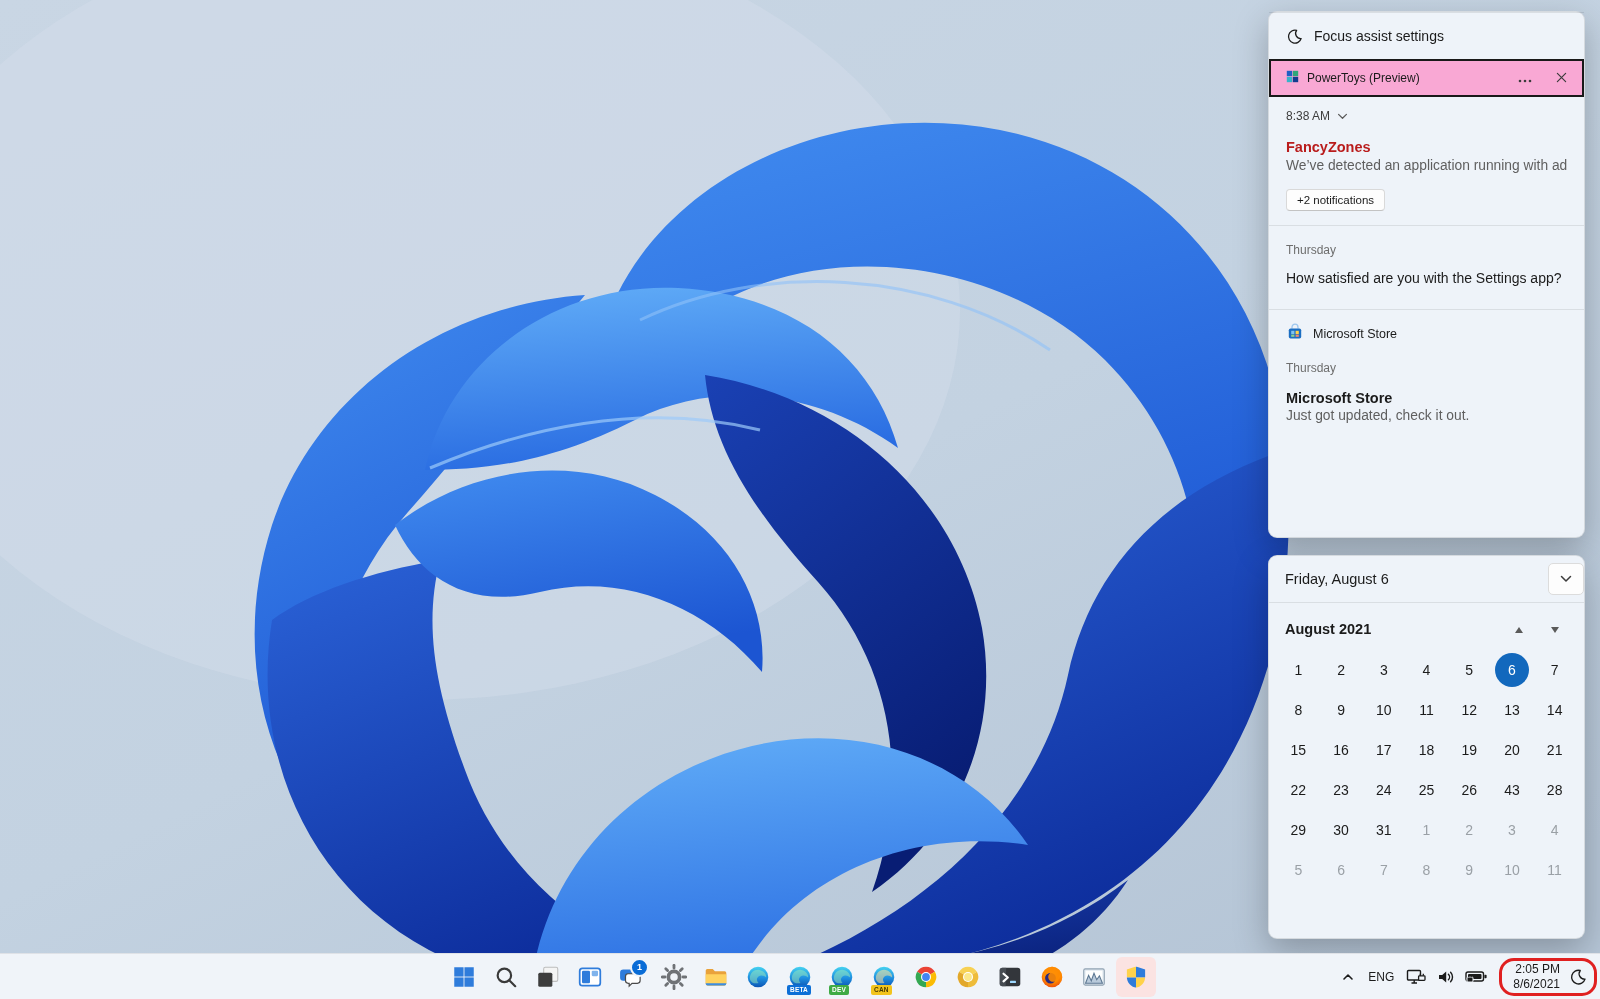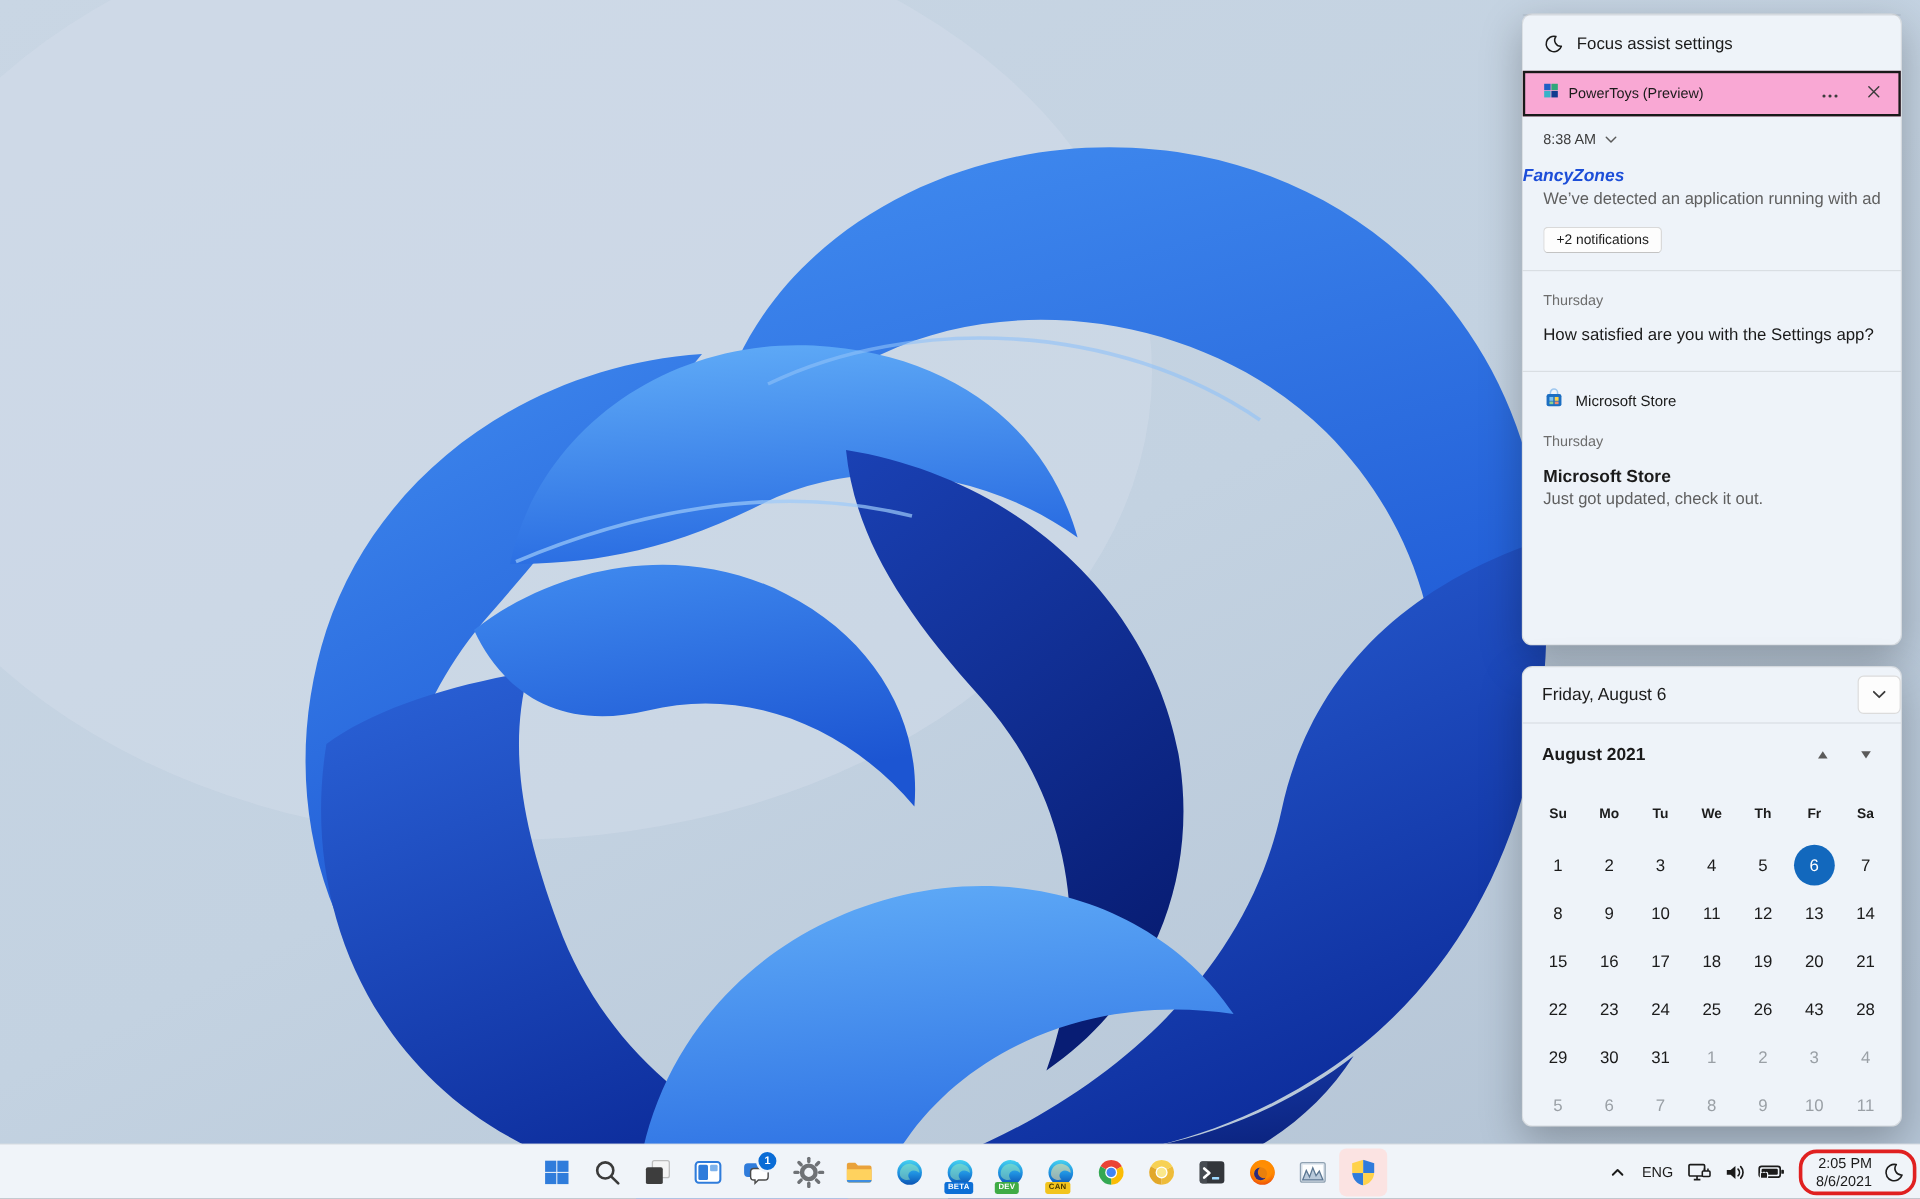--- a/index.html
+++ b/index.html
@@ -16,21 +16,21 @@
 
   .notif-header{display:flex;justify-content:space-between;align-items:center;height:41px;padding:2px 12px 0 17px;}
   .ntitle{font-size:14px;color:#1b1b1b;}
   .btn{background:#fdfdfd;border:1px solid #d9d9d9;border-bottom-color:#c3c3c3;border-radius:4px;
        font-size:11.5px;padding:4px 10px;color:#1b1b1b;font-family:inherit;cursor:default;}
   .focus-row{display:flex;align-items:center;gap:11px;height:46px;padding:0 17px;font-size:14px;color:#1b1b1b;}
   .pt-row{display:flex;align-items:center;gap:8px;border:2px solid #191919;height:38px;padding:0 15px;background:#f9a8d4;box-sizing:border-box;}
   .pt-name{font-size:12px;color:#1b1b1b;}
   .pt-actions{margin-left:auto;display:flex;align-items:center;gap:24px;}
   .time-row{display:flex;align-items:center;gap:7px;margin:10px 17px 0;font-size:12px;color:#3c3c3c;height:18px;}
-  .fz-title{margin:14px 0 0;font-size:14.5px;font-weight:600;color:#1d4ed8;font-style:italic;}
+  .fz-title{margin:14px 17px 0;font-size:14.5px;font-weight:600;color:#b91c1c;}
   .fz-body{margin:3px 17px 0;font-size:13.8px;color:#5f5f5f;white-space:nowrap;overflow:hidden;}
   .more-btn{margin:16px 17px 14px;}
   .app-row{display:flex;align-items:center;gap:9px;padding:13px 17px 0;font-size:12.5px;color:#1b1b1b;}
   .day-label{margin:17px 17px 0;font-size:12px;color:#6d6d6d;}
   .note-q{margin:13px 17px 0;font-size:14px;color:#1b1b1b;}
   .sec-div{margin-top:23px;}
   .store-title{margin:15px 17px 0;font-size:14.5px;font-weight:600;color:#1b1b1b;}
   .store-body{margin:2px 17px 0;font-size:13.8px;color:#5f5f5f;}
 
   
@@ -220,29 +220,20 @@
               <path d="M5 1 L9 7 H1 Z" fill="#5a5a5a"></path>
             </svg>
         </span>
         <span>
           <svg width="10" height="8" viewBox="0 0 10 8">
               <path d="M5 7 L1 1 H9 Z" fill="#5a5a5a"></path>
             </svg>
         </span>
       </span>
     </div>
-    <div class="cal-weekdays">
-        <span class="wd">Su</span>
-        <span class="wd">Mo</span>
-        <span class="wd">Tu</span>
-        <span class="wd">We</span>
-        <span class="wd">Th</span>
-        <span class="wd">Fr</span>
-        <span class="wd">Sa</span>
-      </div>
     <div class="cal-grid">
         <div class="daycell">
           <span class="num">1</span>
         </div>
         <div class="daycell">
           <span class="num">2</span>
         </div>
         <div class="daycell">
           <span class="num">3</span>
         </div>

